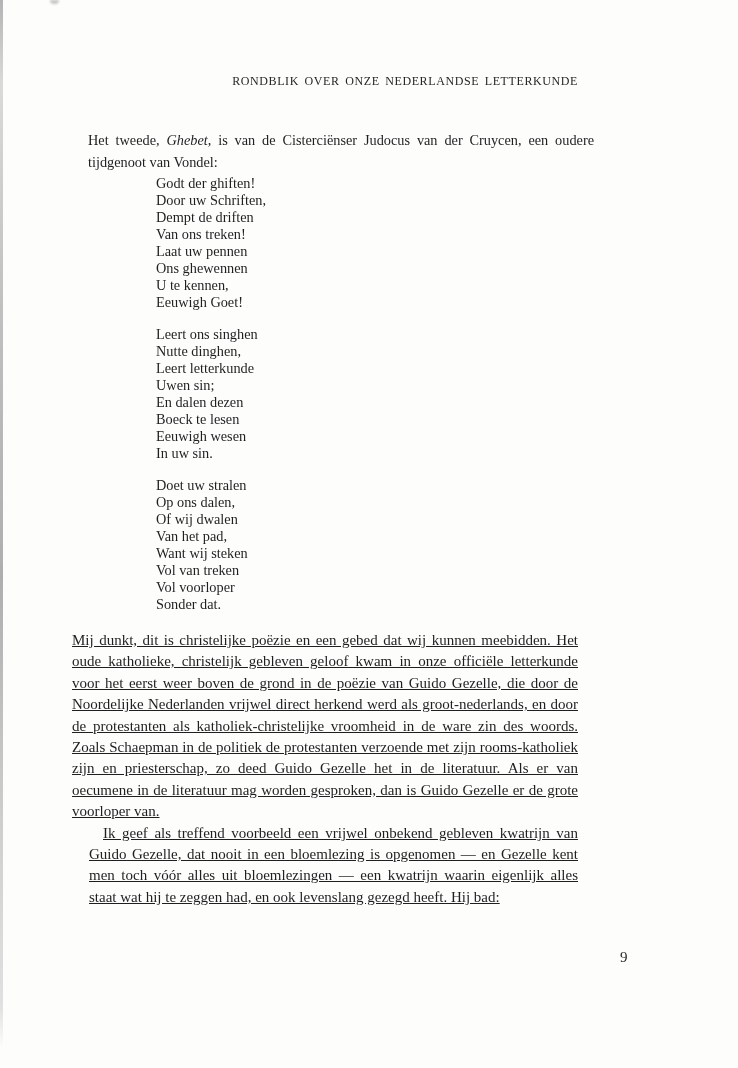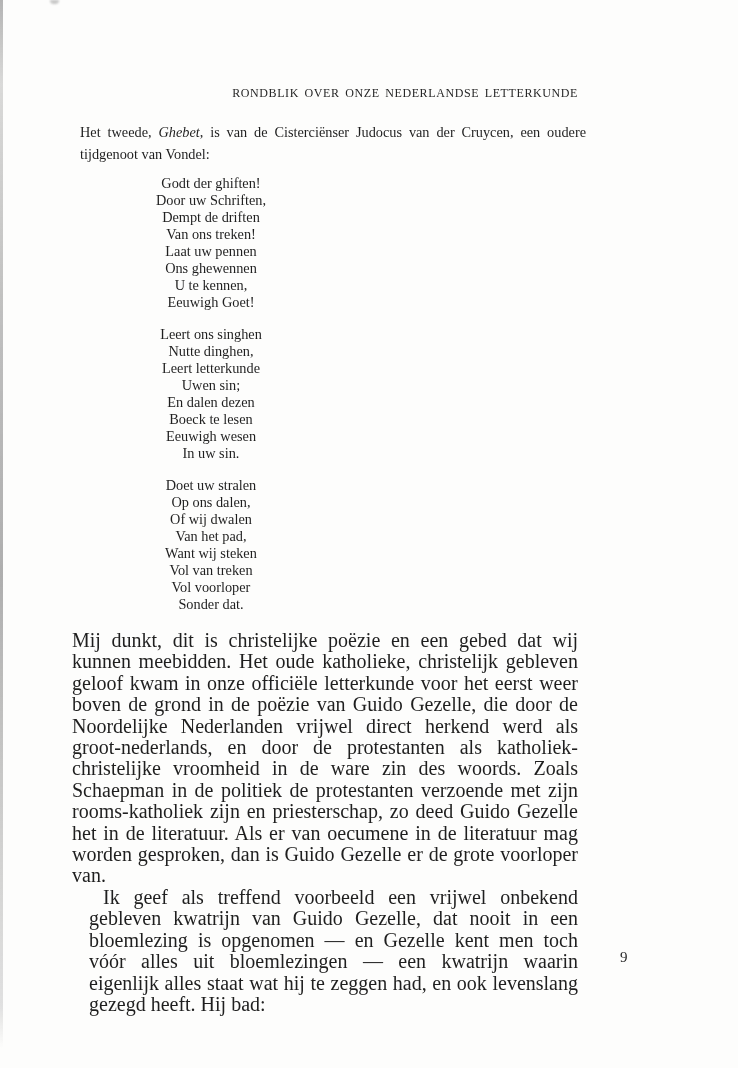--- a/index.html
+++ b/index.html
@@ -39,58 +39,59 @@
     top: 0;
     width: 9px;
     height: 4px;
     background: rgba(130,130,130,.45);
     border-radius: 0 0 4px 4px;
     filter: blur(1px);
   }
   .running-head {
     position: absolute;
     left: 72px;
-    top: 86px;
+    top: 74px;
     width: 506px;
     text-align: right;
     font-size: 12px;
     letter-spacing: .6px;
     word-spacing: 2px;
     color: #262626;
     white-space: nowrap;
   }
   .intro {
     position: absolute;
     left: 72px;
     top: 114px;
     width: 506px;
-    margin: 8px;
+    margin: 16px;
     font-size: 14.3px;
     line-height: 21.5px;
     text-align: justify;
   }
   .intro i { font-style: italic; }
   .poem {
     position: absolute;
     left: 156px;
     top: 175px;
     font-size: 14.3px;
     line-height: 17px;
   }
   .stanza { margin: 0 0 15px 0; }
   .stanza:last-child { margin-bottom: 8px; }
-  .poem-line { white-space: nowrap; text-align: center; }
+  .poem-line { white-space: nowrap; }
   .prose {
     position: absolute;
     left: 72px;
     top: 630px;
     width: 506px;
-    font-size: 20px;
+    font-size: 15px;
     line-height: 21.4px;
     text-align: justify;
+    text-decoration: underline;
   }
   .para { margin: 0; }
   .para.indent { text-indent: 14px; margin-left: 17px; }
   .page-number {
     position: absolute;
     left: 620px;
     top: 949px;
     font-size: 15px;
     color: #2a2a2a;
   }

